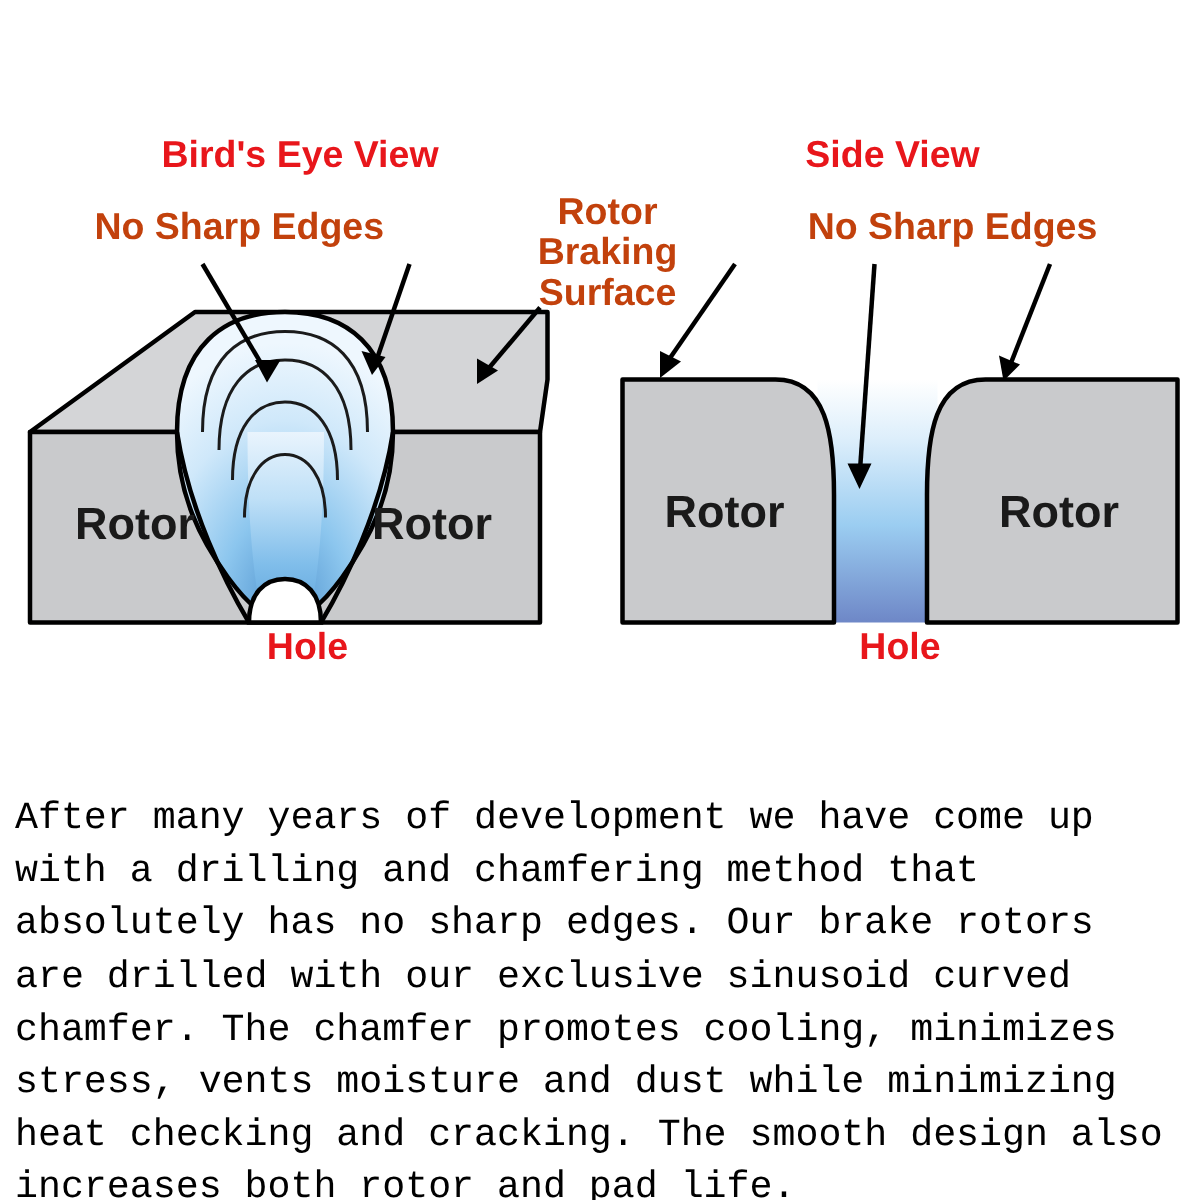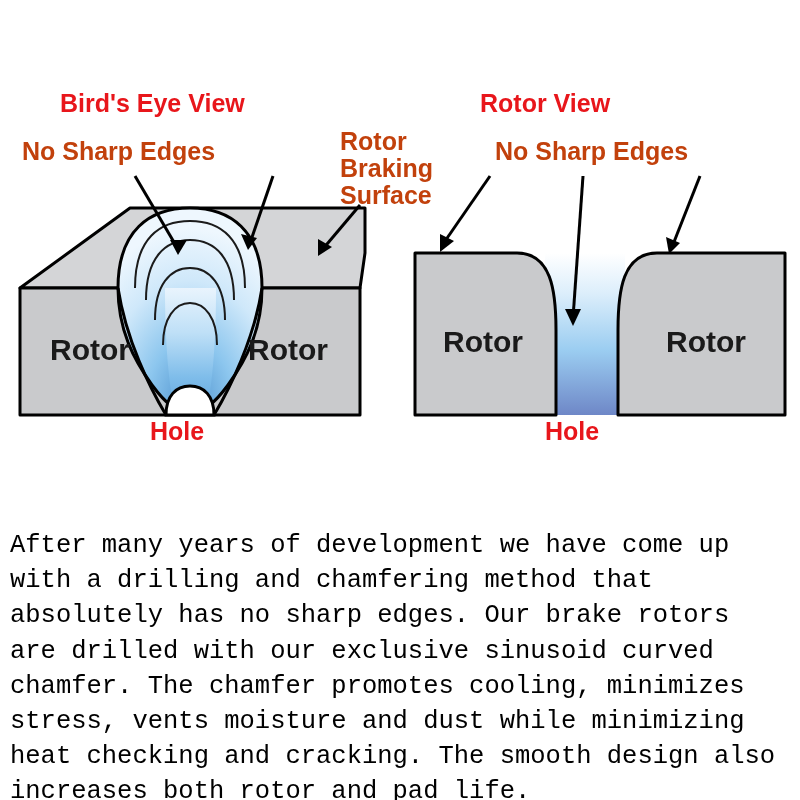--- a/index.html
+++ b/index.html
@@ -19,21 +19,21 @@
     height: 800px;
   }
 
   
   .lbl {
     position: absolute;
     font-family: "Liberation Sans", sans-serif;
     font-weight: bold;
     line-height: 1.05;
     white-space: pre;
-    text-align: left;
+    text-align: center;
   }
   .red { color: #e8161b; }
   .blk { color: #c2410c; }
 
   #birds-eye-title {
     left: 60px; top: 90px; width: 280px;
     font-size: 25px;
   }
   #side-view-title {
     left: 480px; top: 90px; width: 230px;
@@ -174,21 +174,21 @@
         <path d="M 700,176 L 672,247"></path>
       </g>
       <polygon points="440,252 440,234 454,241" fill="#000000"></polygon>
       <polygon points="573,326 565,309 581,309" fill="#000000"></polygon>
       <polygon points="669,254 666,237 680,243" fill="#000000"></polygon>
     </g>
   </svg>
 
   <div class="lbl red" id="birds-eye-title">Bird's Eye View</div>
 
-  <div class="lbl red" id="side-view-title">Rotor View</div>
+  <div class="lbl red" id="side-view-title">Side View</div>
 
   <div class="lbl blk" id="no-sharp-edges-left">No Sharp Edges</div>
 
   <div class="lbl blk" id="rotor-braking-surface">Rotor
 Braking
 Surface</div>
 
   <div class="lbl blk" id="no-sharp-edges-right">No Sharp Edges</div>
 
   <div class="rotor-word" id="rotor-word-1">Rotor</div>

